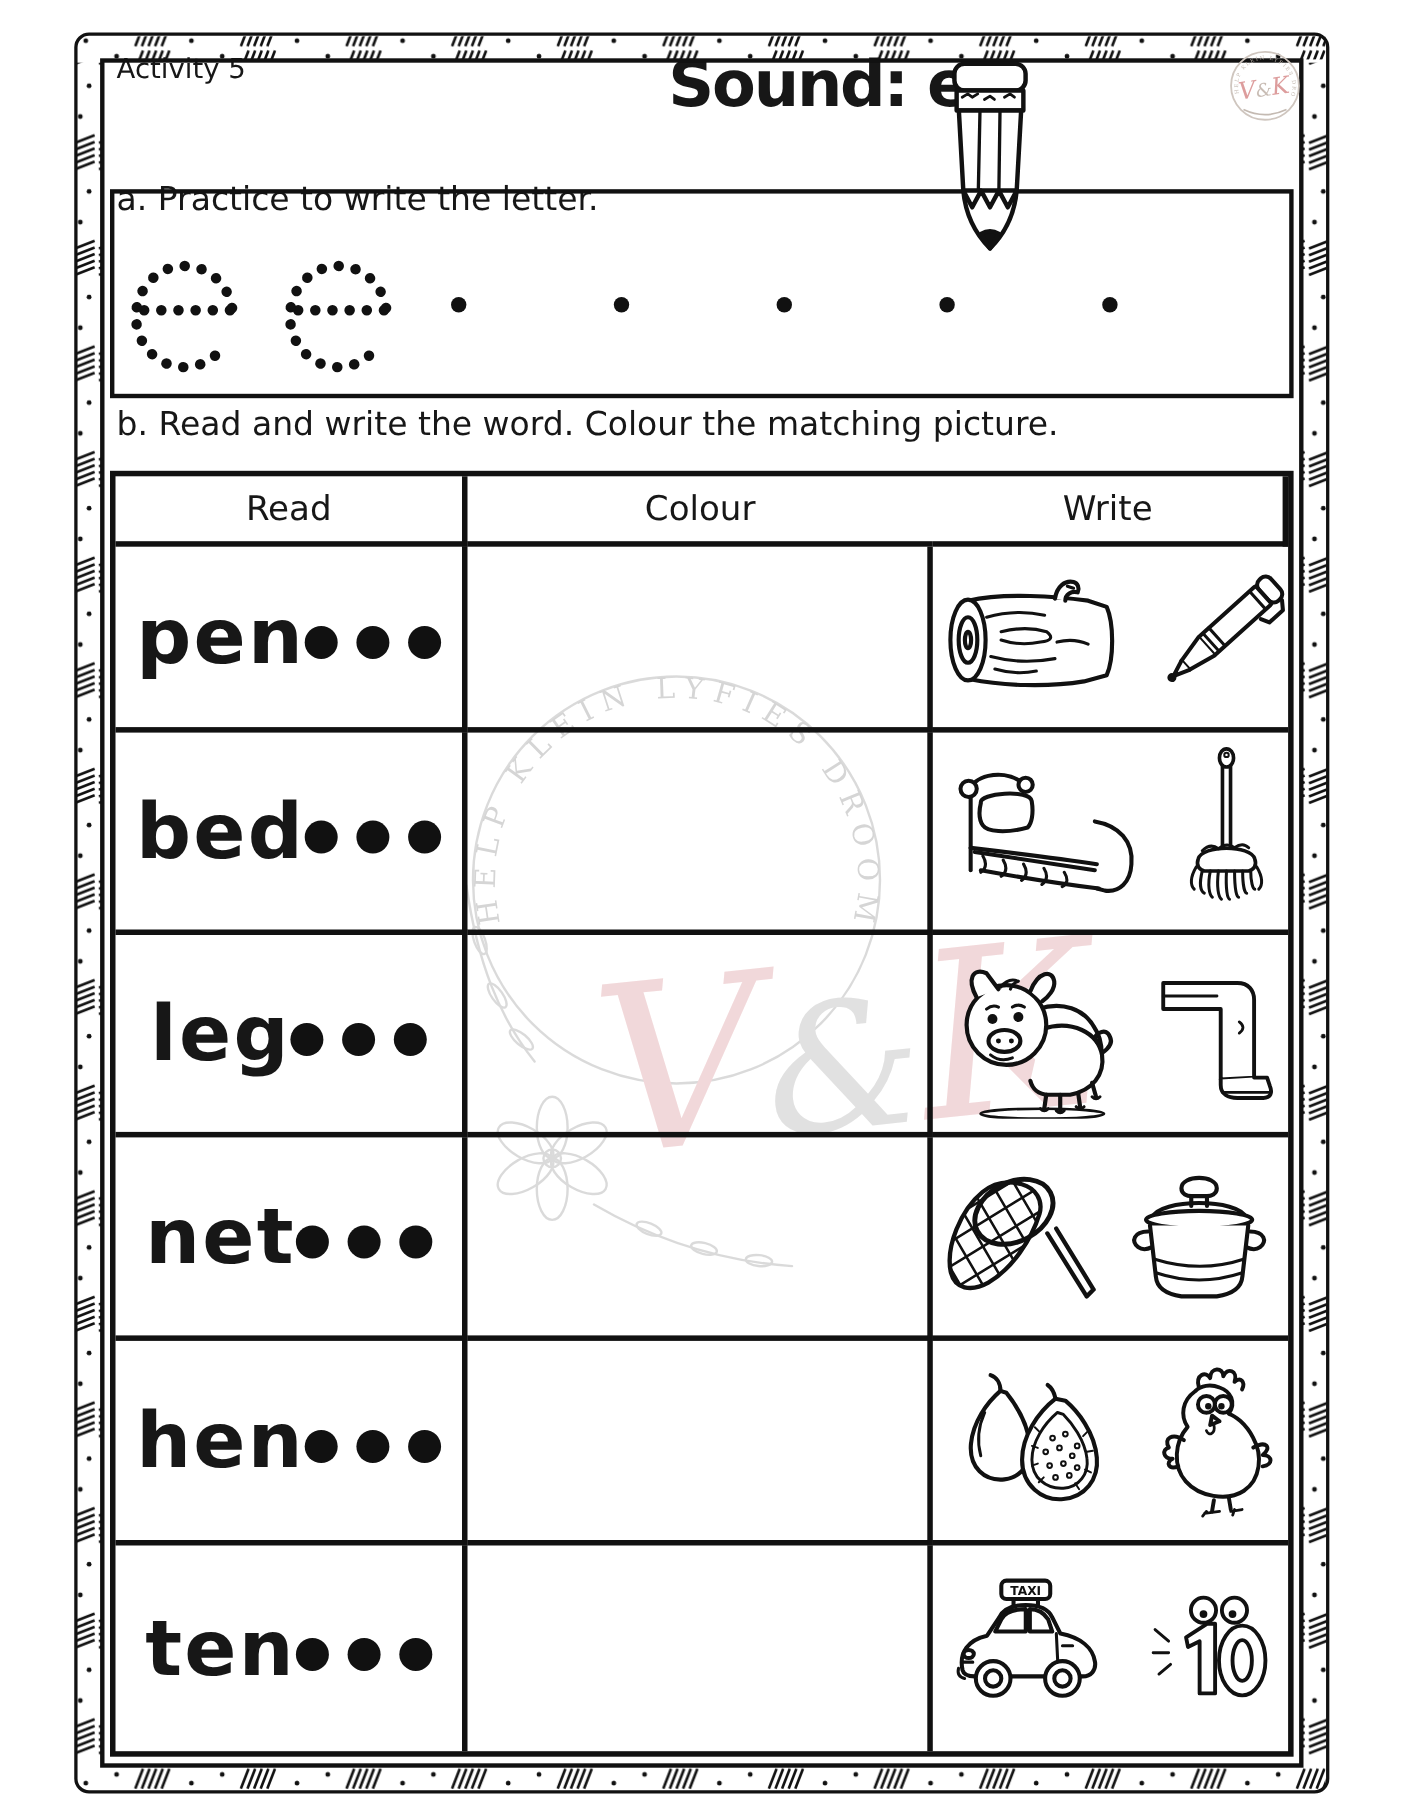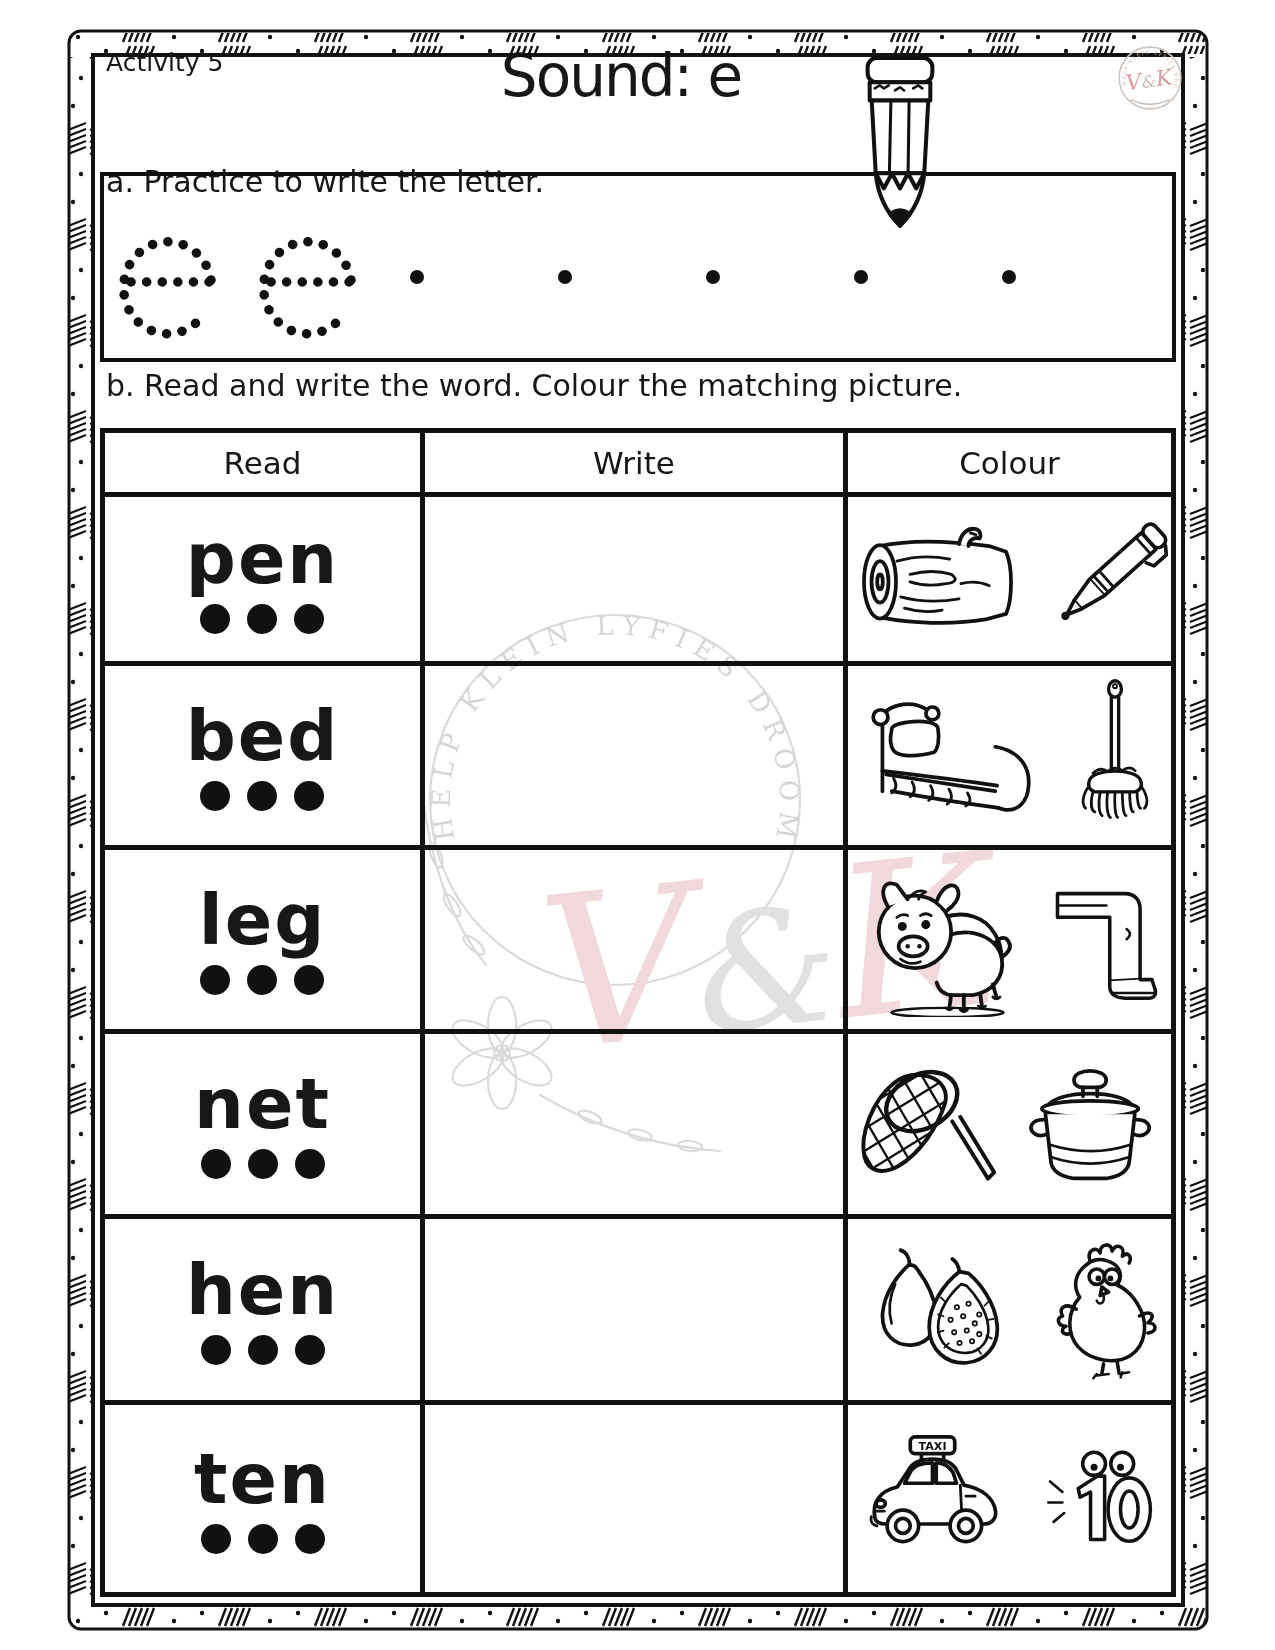--- a/index.html
+++ b/index.html
@@ -1,40 +1,40 @@
 <!DOCTYPE html>
 <html><head>
 <meta charset="utf-8">
 <style>
   html,body{margin:0;padding:0;background:#fff;}
   .page{position:relative;width:1275px;height:1650px;background:#fff;overflow:hidden;
         font-family:"DejaVu Sans",sans-serif;color:#171717;}
   .abs{position:absolute;}
   
   .activity{left:106px;top:48px;font-size:25px;z-index:2;}
-  .title{left:381px;top:42px;width:480px;text-align:center;font-size:58px;font-weight:normal;
+  .title{left:400px;top:42px;width:480px;text-align:right;font-size:58px;font-weight:bold;
          letter-spacing:-2px;z-index:2;}
   .section-a{left:106px;top:120px;font-size:30px;z-index:2;margin-top:44px;}
   .section-b{left:106px;top:368px;font-size:30px;z-index:2;}
   .date-line{left:860px;top:126px;width:290px;text-align:right;font-size:27px;letter-spacing:1px;z-index:2;}
   
   .practice{left:100px;top:172px;width:1076px;height:190px;border:4px solid #111;
             box-sizing:border-box;z-index:2;}
   .guide-dot{position:absolute;width:14px;height:14px;border-radius:50%;background:#111;top:94px;}
   
   .wtable{left:100px;top:428px;width:1076px;height:1169px;border:5px solid #111;box-sizing:border-box;
           display:grid;grid-template-columns:320px 423px 1fr;
           grid-template-rows:64px 169px 184px 184px 185px 186px 1fr;z-index:2;background:transparent;}
   .c{border-right:5px solid #111;border-bottom:5px solid #111;display:flex;align-items:center;
      justify-content:center;min-width:0;min-height:0;}
   .lc{border-right:none;}
   .lr{border-bottom:none;}
   .th{font-size:31px;font-weight:500;}
   .word{font-size:70px;font-weight:bold;letter-spacing:2px;line-height:1;}
-  .wordwrap{display:flex;flex-direction:column;align-items:center;justify-content:flex-end;}
+  .wordwrap{display:flex;flex-direction:row;align-items:center;justify-content:flex-end;}
   .dots{display:flex;gap:17px;margin-top:10px;}
   .dots span{width:30px;height:30px;border-radius:50%;background:#111;display:block;}
   .colour-cell{gap:6px;justify-content:space-evenly;}
   .wm{left:390px;top:555px;z-index:1;}
   .frame{left:0;top:0;z-index:3;pointer-events:none;}
   .pencil{left:860px;top:54px;z-index:4;}
   .logo{left:1114px;top:42px;z-index:4;}
   svg{display:block;}
 </style>
 </head>
@@ -139,22 +139,22 @@
     <div class="guide-dot" style="left:454px;"></div>
     <div class="guide-dot" style="left:602px;"></div>
     <div class="guide-dot" style="left:750px;"></div>
     <div class="guide-dot" style="left:898px;"></div>
   </div>
 
   <div class="abs section-b">b. Read and write the word. Colour the matching picture.</div>
 
   <div class="abs wtable">
     <div class="c th">Read</div>
+    <div class="c th lc">Colour</div>
     <div class="c th">Write</div>
-    <div class="c th lc">Colour</div>
 
     <div class="c">
       <div class="wordwrap">
           <div class="word">pen</div>
       <div class="dots">
             <span></span>
             <span></span>
             <span></span>
           </div>
         </div>

